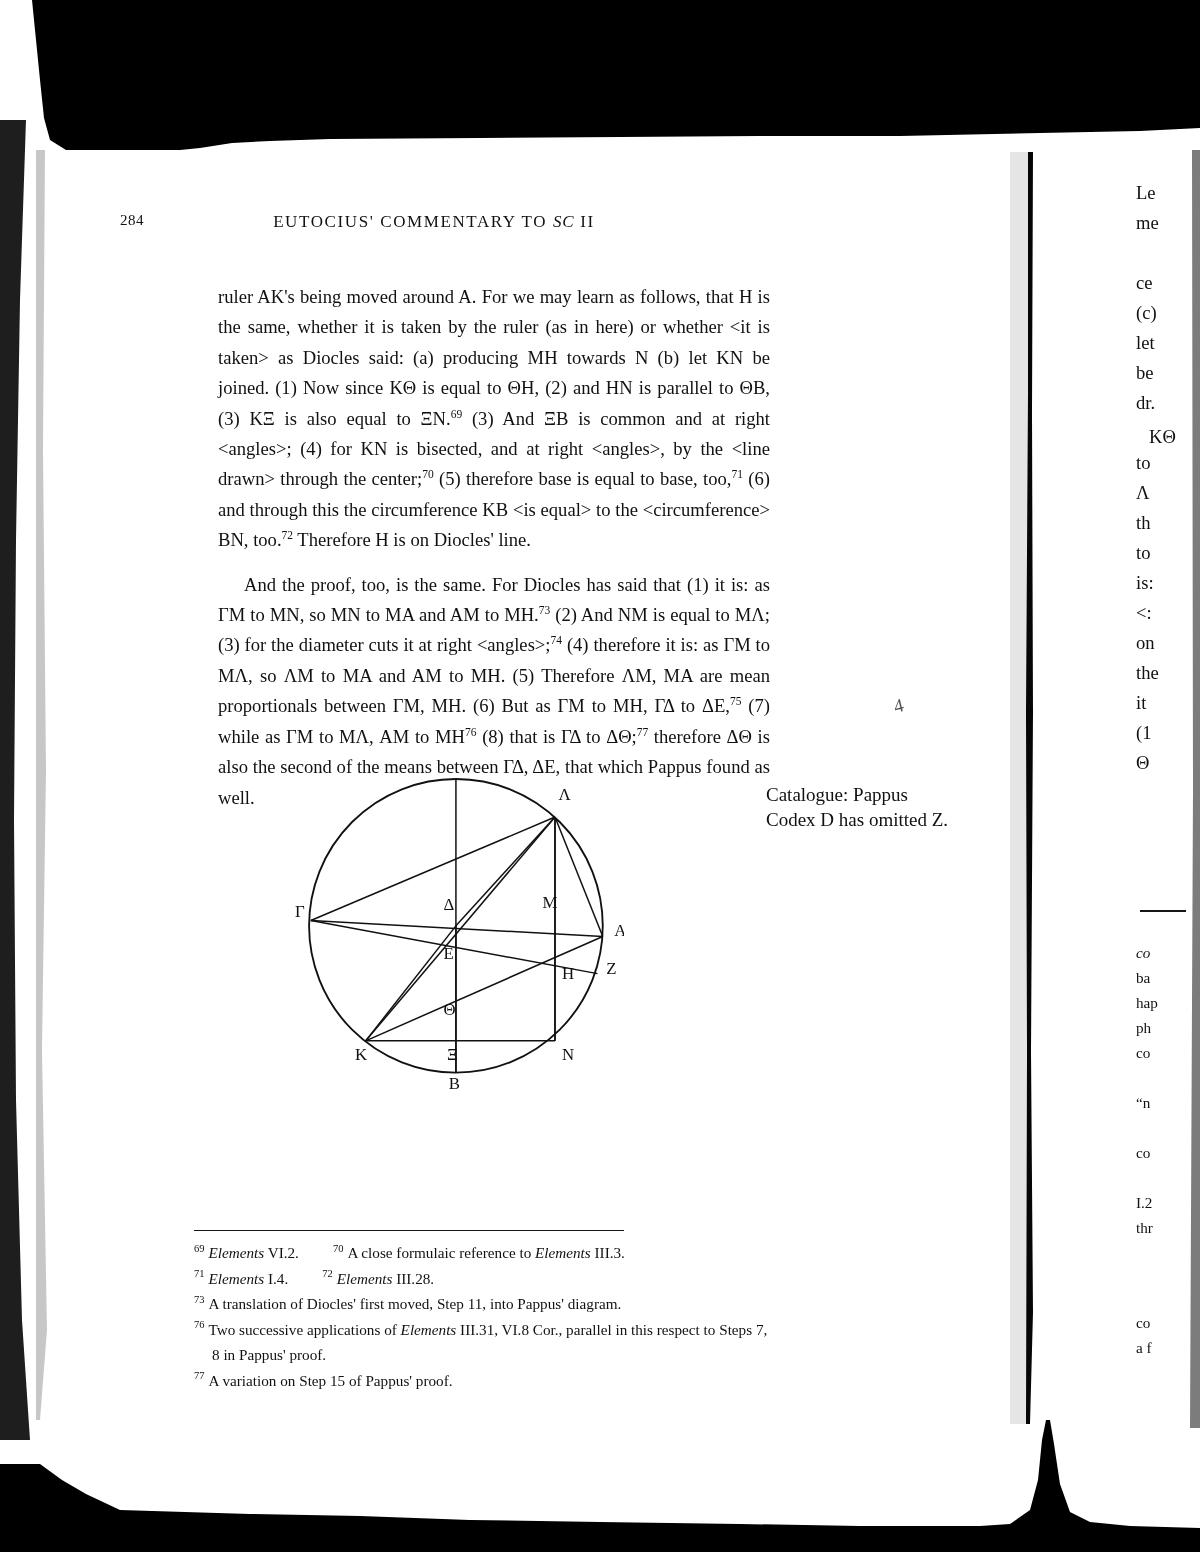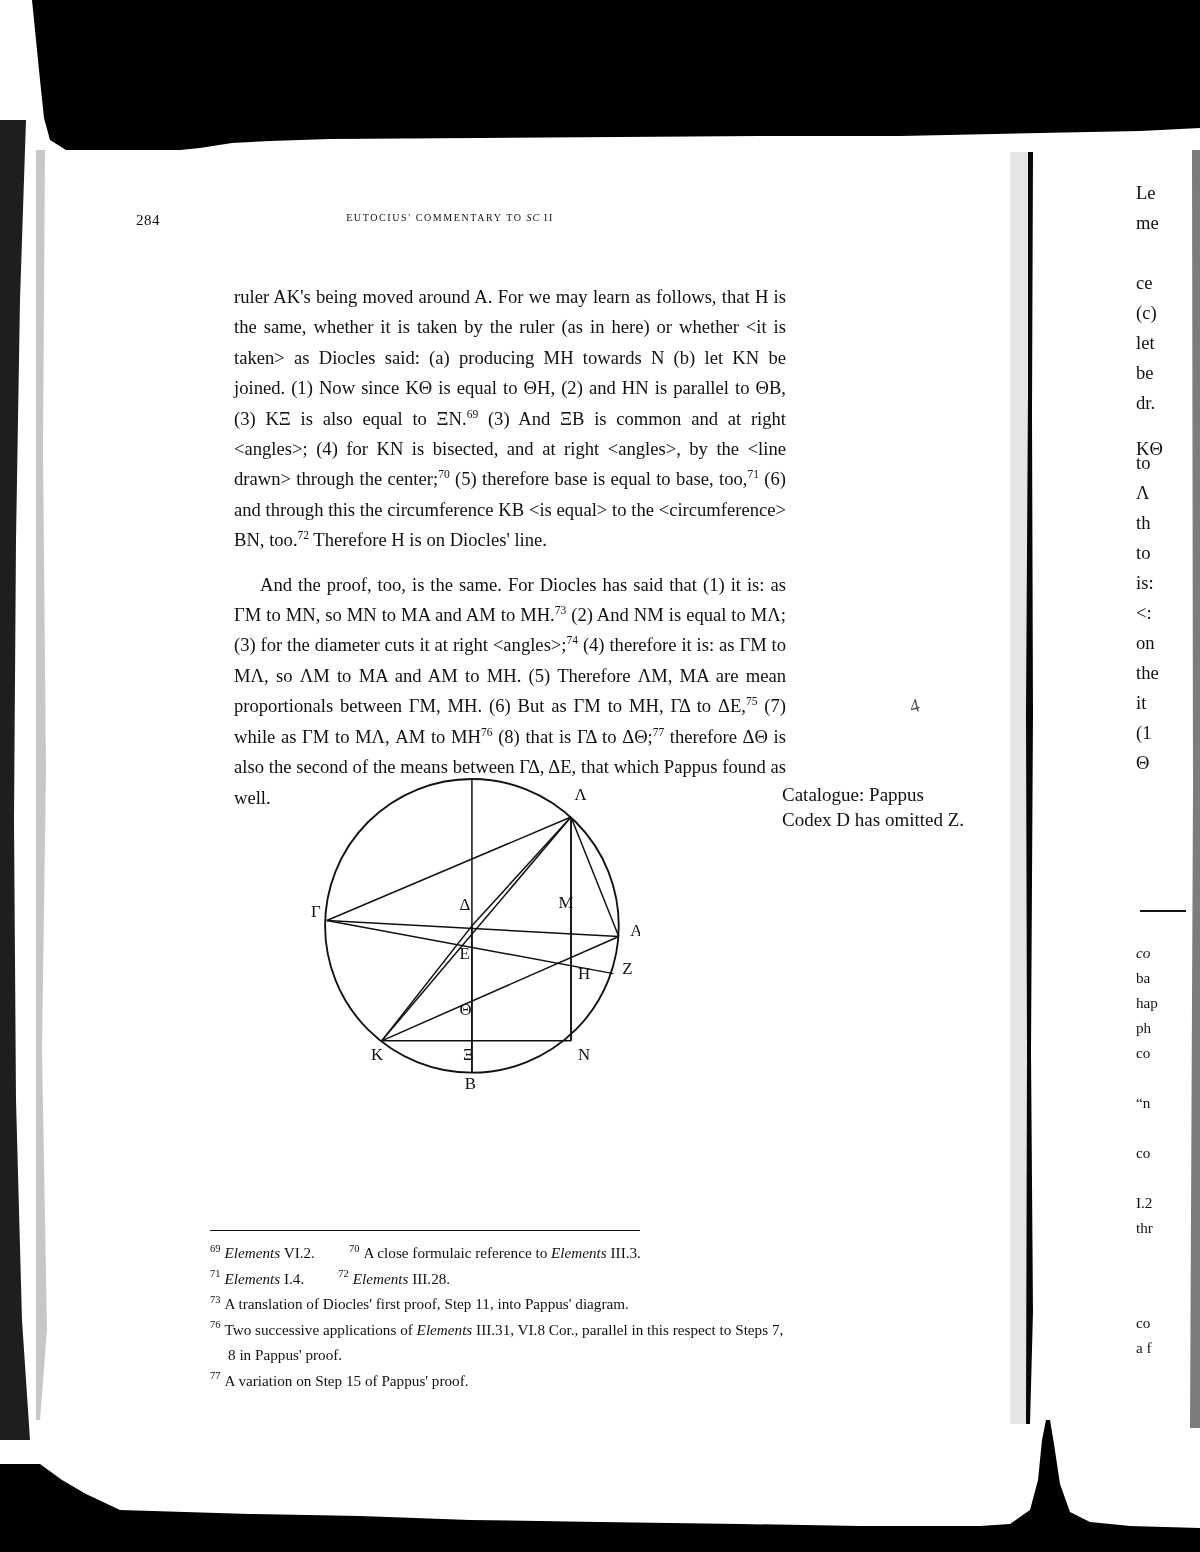--- a/index.html
+++ b/index.html
@@ -75,33 +75,33 @@
   #right-edge {
     left: 1186px; top: 150px; width: 14px; height: 1278px;
     background: #111;
     opacity: .55;
     clip-path: polygon(6px 0, 14px 0, 14px 1278px, 4px 1278px, 7px 640px);
   }
 
   
   #verso {
     position: absolute;
-    left: 70px;
+    left: 54px;
     top: 150px;
     width: 950px;
     height: 1270px;
   }
 
   .running-head {
     position: absolute;
     top: 62px;
     left: 0;
     width: 760px;
     text-align: center;
-    font-size: 10px;
+    font-size: 17px;
     letter-spacing: 1.6px;
     font-variant: small-caps;
     text-transform: uppercase;
     white-space: nowrap;
   }
   .running-head .ital { font-style: italic; letter-spacing: .8px; }
   #folio {
     position: absolute;
     top: 62px;
     left: 66px;
@@ -279,37 +279,37 @@
       <div>Catalogue: Pappus</div>
       <div>Codex D has omitted Z.</div>
     </div>
 
     <div id="stray-mark">4</div>
 
     <div id="footnote-rule"></div>
     <div id="footnotes">
         <div class="fnline"><span><sup>69</sup><span class="ital">Elements</span><span> VI.2.</span></span><span class="fn-gap"></span><span><sup>70</sup><span>A close formulaic reference to </span><span class="ital">Elements</span><span> III.3.</span></span></div>
         <div class="fnline"><span><sup>71</sup><span class="ital">Elements</span><span> I.4.</span></span><span class="fn-gap"></span><span><sup>72</sup><span class="ital">Elements</span><span> III.28.</span></span></div>
-        <div class="fnline fn-indent"><span><sup>73</sup><span>A translation of Diocles' first proof, Step 11, into Pappus' diagram.</span></span></div>
+        <div class="fnline fn-indent"><span><sup>73</sup><span>A translation of Diocles' first moved, Step 11, into Pappus' diagram.</span></span></div>
         <div class="fnline fn-indent"><span><sup>76</sup><span>Two successive applications of </span><span class="ital">Elements</span><span> III.31, VI.8 Cor., parallel in this respect to Steps 7, 8 in Pappus' proof.</span></span></div>
         <div class="fnline fn-indent"><span><sup>77</sup><span>A variation on Step 15 of Pappus' proof.</span></span></div>
       </div>
 
   </div>
 
   <div id="recto">
     <div id="recto-rule"></div>
   <div class="recto-frag" style="top: 28px;">Le</div>
       <div class="recto-frag" style="top: 58px;">me</div>
       <div class="recto-frag" style="top: 118px;">ce</div>
       <div class="recto-frag" style="top: 148px;">(c)</div>
       <div class="recto-frag" style="top: 178px;">let</div>
       <div class="recto-frag" style="top: 208px;">be</div>
       <div class="recto-frag" style="top: 238px;">dr.</div>
-      <div class="recto-frag" style="top: 284px;">KΘ</div>
+      <div class="recto-frag" style="top: 272px; margin-left: 13px;">KΘ</div>
       <div class="recto-frag" style="top: 298px;">to</div>
       <div class="recto-frag" style="top: 328px;">Λ</div>
       <div class="recto-frag" style="top: 358px;">th</div>
       <div class="recto-frag" style="top: 388px;">to</div>
       <div class="recto-frag" style="top: 418px;">is:</div>
       <div class="recto-frag" style="top: 448px;">&lt;:</div>
       <div class="recto-frag" style="top: 478px;">on</div>
       <div class="recto-frag" style="top: 508px;">the</div>
       <div class="recto-frag" style="top: 538px;">it</div>
       <div class="recto-frag" style="top: 568px;">(1</div>

